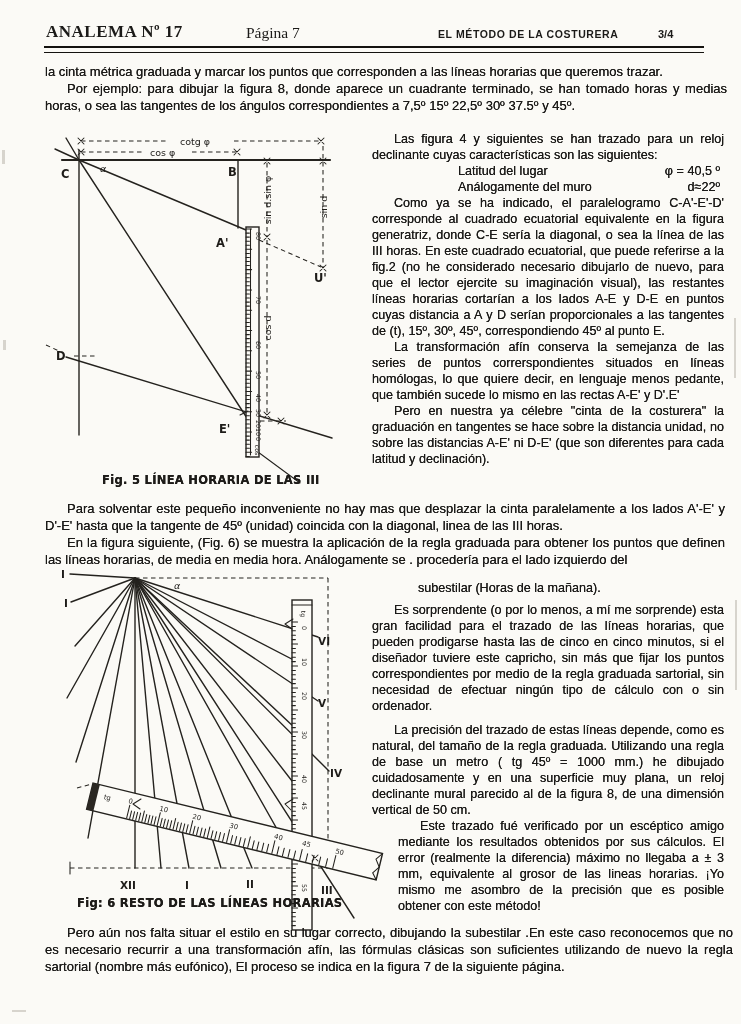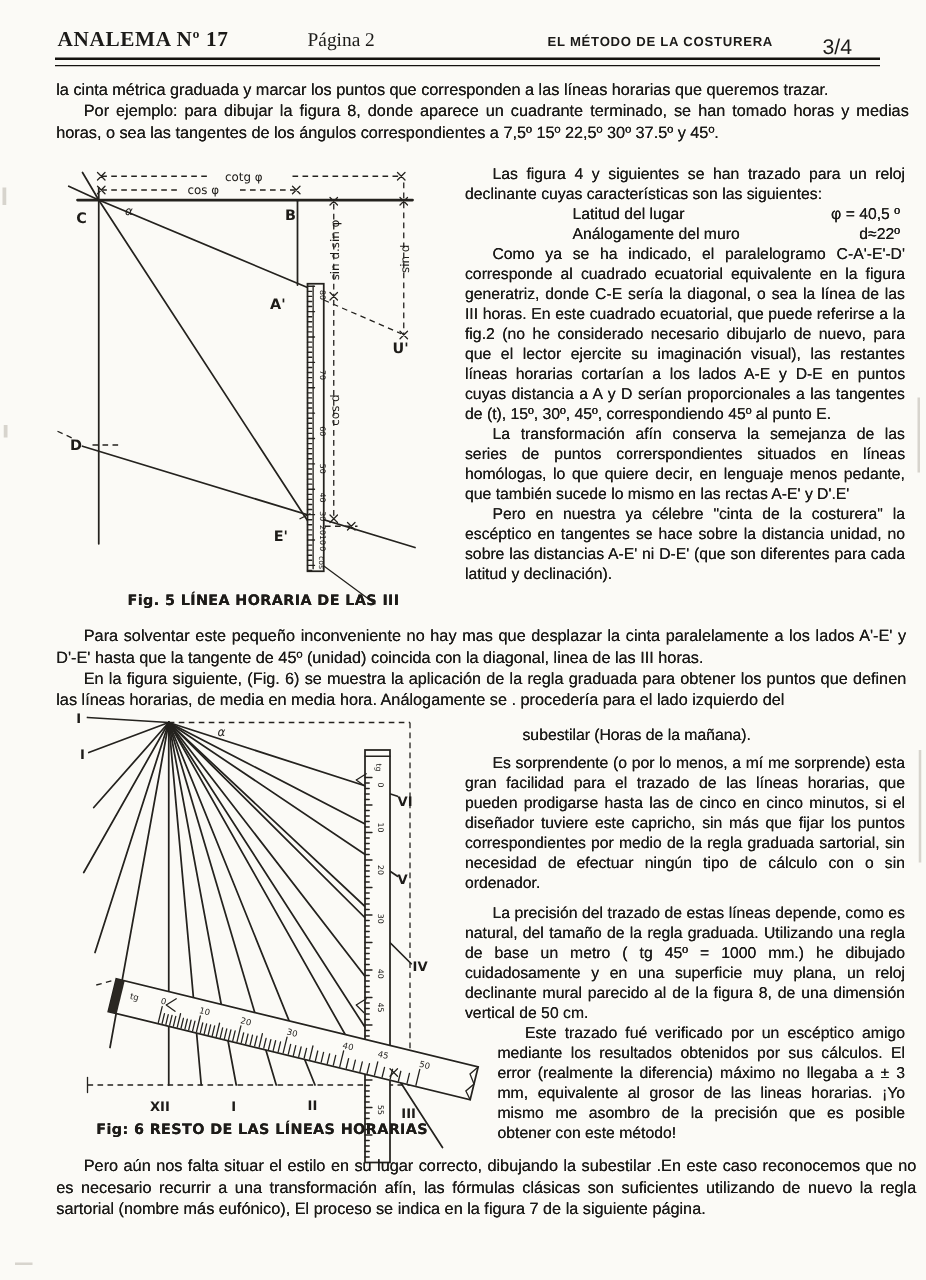--- a/index.html
+++ b/index.html
@@ -6,21 +6,21 @@
   .page{
     position:relative;width:741px;height:1024px;margin:0 auto;
     background:#fbfaf6;overflow:hidden;color:#1b1a18;
     font-family:"Liberation Sans",sans-serif;
   }
   .abs{position:absolute;}
   
   .pub{font-family:"Liberation Serif",serif;font-weight:bold;font-size:17px;letter-spacing:.5px;}
   .pg{font-family:"Liberation Serif",serif;font-size:15.5px;}
   .art{font-size:10.5px;font-weight:bold;letter-spacing:.6px;}
-  .sheet{font-size:17px;font-weight:normal;}
+  .sheet{font-size:11px;font-weight:bold;}
   .rule{height:4px;border-top:2px solid #14120f;border-bottom:1px solid #14120f;}
   
   .bodytxt{font-size:13px;line-height:17px;text-align:justify;text-shadow:0 0 .35px #1b1a18;}
   .coltxt{font-size:12.6px;line-height:16px;text-align:justify;text-shadow:0 0 .3px #1b1a18;}
   .ind{text-indent:22px;}
   p{margin:0;}
   .spec{display:flex;width:262px;margin-left:86px;justify-content:space-between;}
   .gap6{height:6px;} .gap8{height:8px;}
   .blk-ind{margin-left:26px;}
   
@@ -37,21 +37,21 @@
   .dash{stroke:#24221e;stroke-width:1.05;fill:none;stroke-dasharray:4.5 3.5;}
   .ruler{fill:#fcfbf7;stroke:#24221e;stroke-width:1.4;}
   .artifact{background:#b9b5ac;opacity:.55;position:absolute;}
 </style>
 </head>
 <body>
 
 <div class="page">
 
   <div class="abs" style="left:46px;top:22px;"><span class="pub">ANALEMA  Nº 17</span></div>
-  <div class="abs pg" style="left:246px;top:24px;"><span>Página  2</span></div>
+  <div class="abs pg" style="left:246px;top:24px;"><span>Página  7</span></div>
   <div class="abs art" style="left:438px;top:28px;text-align:right;"><span>EL MÉTODO DE LA COSTURERA</span></div>
   <div class="abs sheet" style="left:658px;top:28px;"><span>3/4</span></div>
   <div class="abs rule" style="left:44px;top:46px;width:660px;"></div>
 
   <div class="abs bodytxt" style="left:45px;top:63px;width:682px;">
     <p>la cinta métrica graduada y marcar los puntos que corresponden a las líneas horarias que queremos trazar.</p>
     <p class="ind">Por ejemplo: para dibujar la figura 8, donde aparece un cuadrante terminado, se han tomado horas y medias horas, o sea las tangentes de los ángulos correspondientes a  7,5º  15º  22,5º  30º  37.5º  y 45º.</p>
   </div>
 
   <svg class="abs" style="left:28px;top:128px;" width="350" height="372" viewBox="0 0 350 372">
@@ -134,21 +134,21 @@
     <div class="spec">
       <span>Latitud del lugar</span>
       <span>φ = 40,5 º</span>
     </div>
     <div class="spec">
       <span>Análogamente del muro</span>
       <span>d≈22º</span>
     </div>
     <p class="ind">Como ya se ha indicado, el paralelogramo C-A'-E'-D' corresponde al cuadrado ecuatorial equivalente en la figura generatriz, donde C-E sería la diagonal, o sea la línea de las III horas. En este cuadrado ecuatorial, que puede referirse a la fig.2 (no he considerado necesario dibujarlo de nuevo, para que el lector ejercite su imaginación visual), las restantes líneas horarias cortarían a los lados A-E y D-E en puntos cuyas distancia a A y D serían proporcionales a las tangentes de (t), 15º, 30º, 45º, correspondiendo 45º al punto E.</p>
     <p class="ind">La transformación afín conserva la semejanza de las series de puntos correrspondientes situados en líneas homólogas, lo que quiere decir, en lenguaje menos pedante, que también sucede lo mismo en las rectas A-E'  y D'.E'</p>
-    <p class="ind">Pero  en nuestra ya célebre "cinta de la costurera" la escéptico en tangentes se hace sobre la distancia unidad, no sobre las distancias  A-E'  ni D-E' (que son diferentes para cada latitud y declinación).</p>
+    <p class="ind">Pero  en nuestra ya célebre "cinta de la costurera" la graduación en tangentes se hace sobre la distancia unidad, no sobre las distancias  A-E'  ni D-E' (que son diferentes para cada latitud y declinación).</p>
   </div>
 
   <div class="abs bodytxt" style="left:45px;top:500px;width:680px;">
     <p class="ind">Para solventar este pequeño inconveniente no hay mas que desplazar la cinta paralelamente a los lados A'-E'  y D'-E'  hasta que la tangente de 45º (unidad) coincida con la diagonal, linea de las III horas.</p>
     <p class="ind">En la figura siguiente, (Fig. 6) se muestra la aplicación de la regla graduada para obtener los puntos que definen las líneas horarias, de media en media hora.  Análogamente se . procedería para el lado izquierdo del</p>
   </div>
 
   <svg class="abs" style="left:35px;top:558px;" width="358" height="380" viewBox="0 0 358 380">
 
     <g class="ln">

